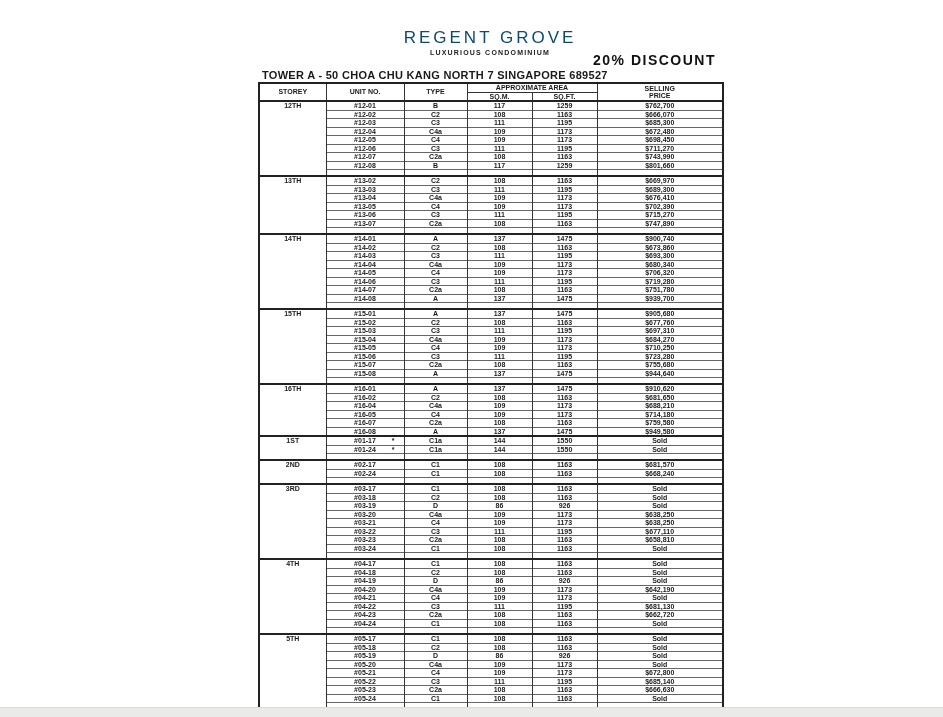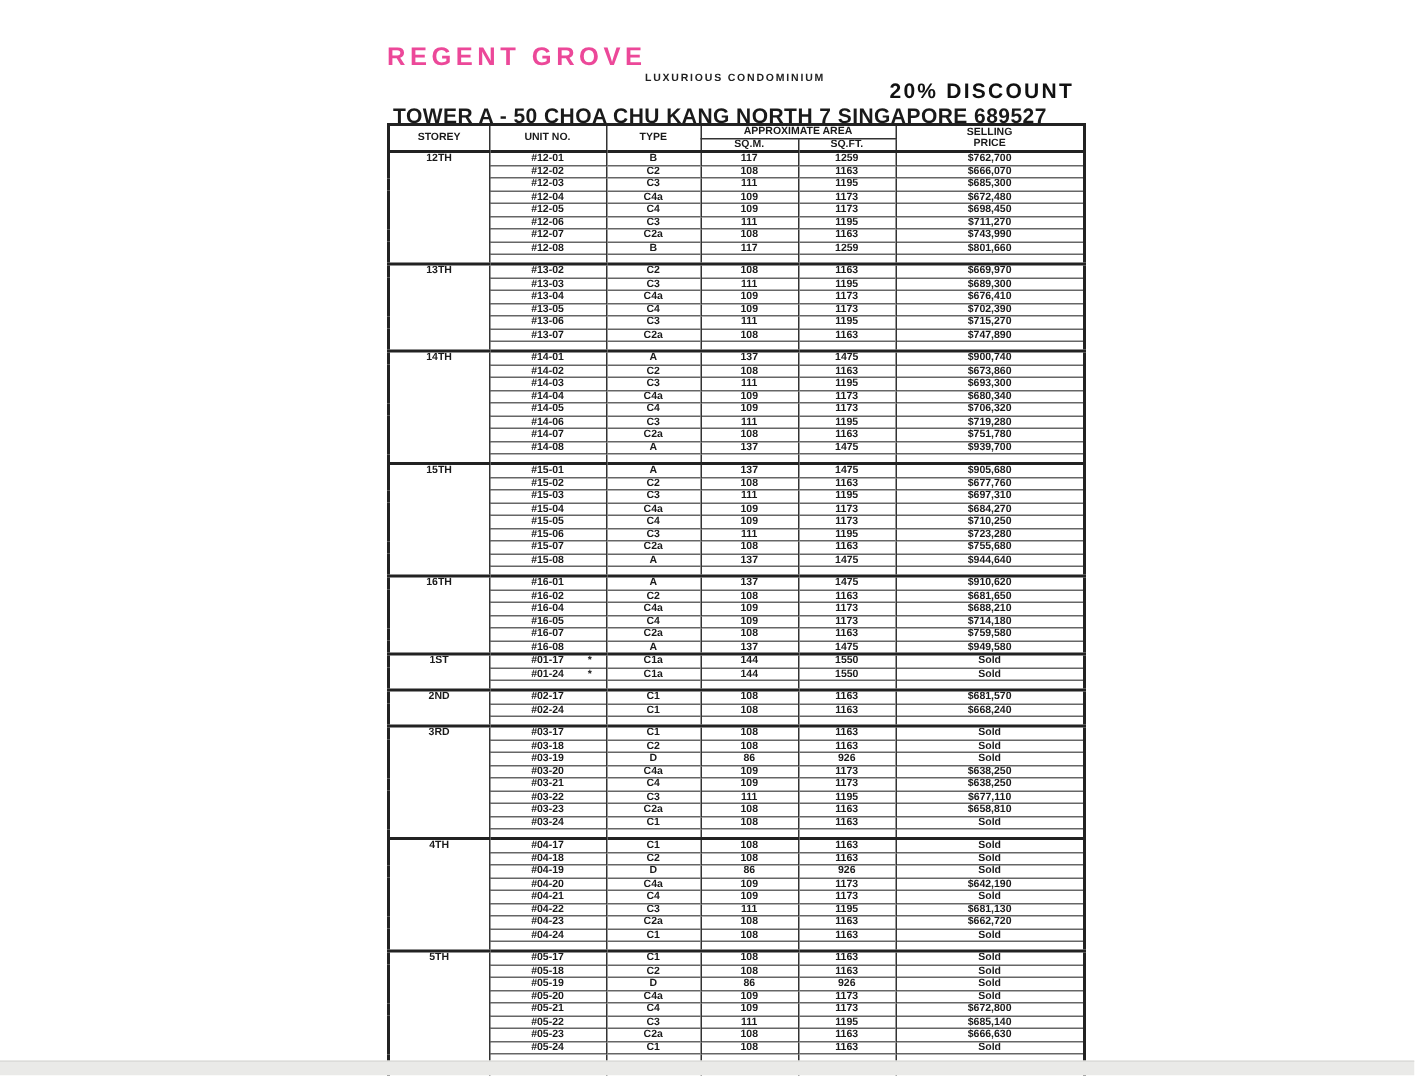--- a/index.html
+++ b/index.html
@@ -3,34 +3,34 @@
 <meta charset="utf-8">
 <style>
   html,body{margin:0;padding:0;}
   body{
     width:943px;height:717px;position:relative;overflow:hidden;
     background:#ffffff;
     font-family:"Liberation Sans", sans-serif;
   }
   .doc{position:absolute;left:258px;top:28px;width:464px;}
   .title{
-    text-align:left;font-size:17px;font-weight:bold;letter-spacing:3px;
-    color:#ec4899;margin:0;
+    text-align:center;font-size:17px;font-weight:normal;letter-spacing:3px;
+    color:#0c4a6e;margin:0;
   }
   .subtitle{
     text-align:center;font-size:7px;font-weight:bold;letter-spacing:1.2px;
     color:#222;margin-top:1px;
   }
   .discount{
     position:absolute;right:6px;top:24px;
     font-size:14px;font-weight:bold;letter-spacing:1.5px;color:#111;
   }
   .address{
     position:absolute;left:4px;top:41px;
-    font-size:14px;font-weight:bold;letter-spacing:0.3px;color:#1a1a1a;
+    font-size:11px;font-weight:bold;letter-spacing:0.3px;color:#1a1a1a;
   }
   table.price{
     border-collapse:collapse;table-layout:fixed;width:464px;
     margin-top:26px;
     border:2px solid #222;
   }
   table.price td, table.price th{
     font-size:7px;line-height:7.5px;height:7.5px;
     font-weight:bold;color:#1a1a1a;text-align:center;
     padding:0;overflow:hidden;white-space:nowrap;

